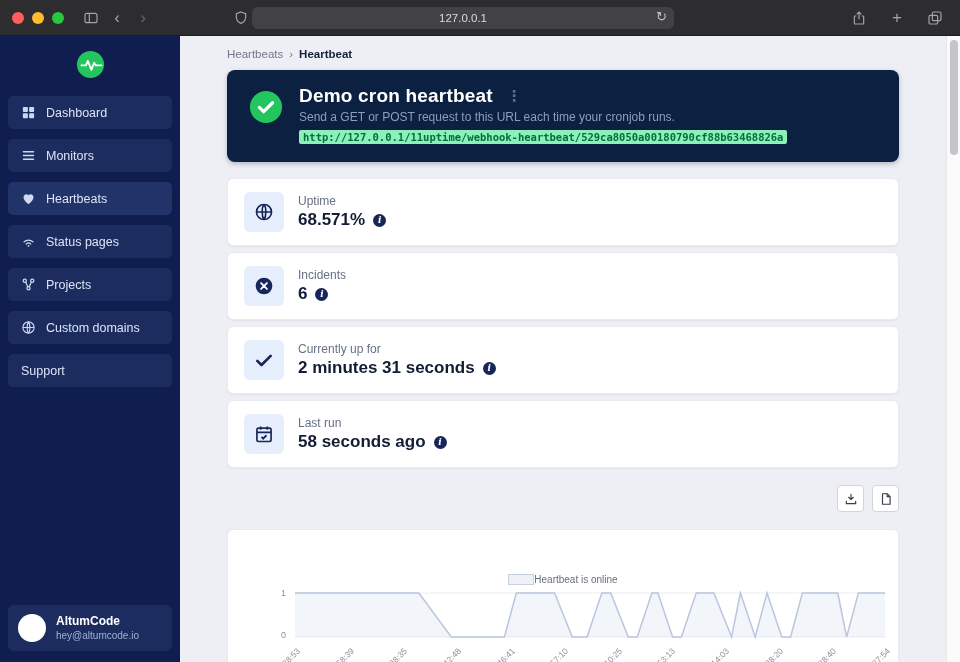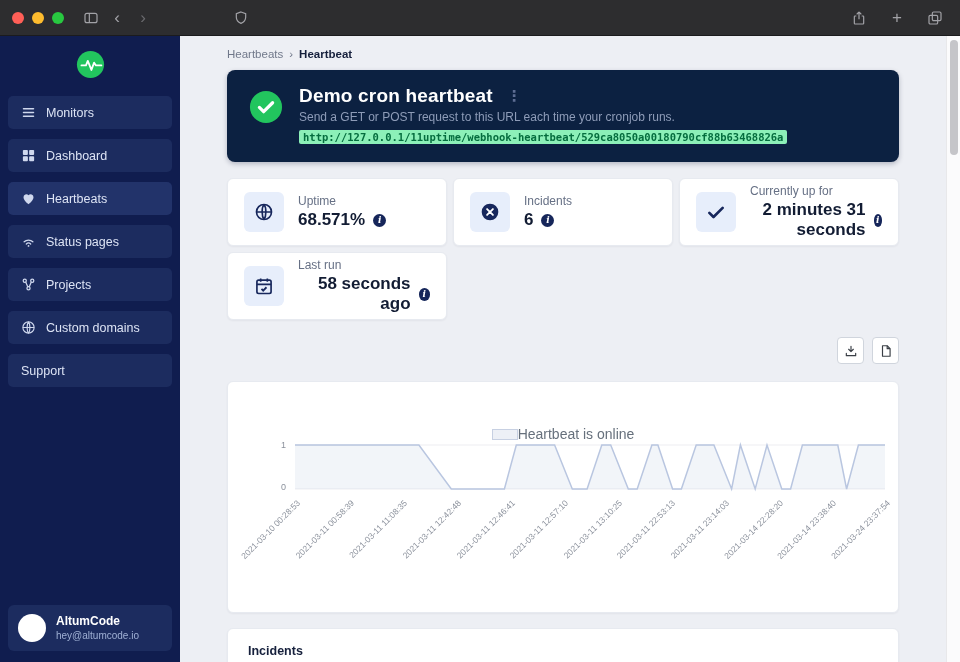--- a/index.html
+++ b/index.html
@@ -39,37 +39,37 @@
   .breadcrumb .current { color:#16203c; font-weight:700; }
 
   .hero { background:#0c2141; border-radius:8px; height:92px; padding:15px 22px; display:flex; gap:16px; color:#fff; box-shadow:0 2px 5px rgba(10,20,50,.25); }
   .hero-check svg { width:34px; height:34px; margin-top:5px; }
   .hero-title-row { display:flex; align-items:center; gap:14px; }
   .hero-title { font-size:19px; font-weight:700; letter-spacing:.2px; }
   .kebab { color:#5d6d92; font-size:15px; font-weight:700; }
   .hero-sub { font-size:12px; color:#8e9cb8; margin-top:3px; }
   .hero-url { display:inline-block; margin-top:6px; font-family:"DejaVu Sans Mono","Liberation Mono",monospace; font-size:10.5px; font-weight:700; color:#056d3e; background:#8cf0b8; padding:1px 4px; border-radius:2px; }
 
-  .stats { display:grid; grid-template-columns:1fr 1fr 1fr; column-gap:22px; row-gap:17px; margin-top:16px;gap:6px; }
+  .stats { display:grid; grid-template-columns:1fr; column-gap:22px; row-gap:17px; margin-top:16px;gap:6px; }
   .stat { background:#fff; border:1px solid #e7eaf0; border-radius:6px; height:68px; padding:13px 16px; display:flex; gap:14px; align-items:center; box-shadow:0 1px 2px rgba(16,24,40,.05); }
   .stat-icon { width:40px; height:40px; border-radius:6px; background:#e7eefb; display:flex; align-items:center; justify-content:center; flex:none; }
   .stat-icon svg { width:20px; height:20px; }
   .stat-label { font-size:12px; color:#667085; }
   .stat-value { font-size:17px; font-weight:700; color:#121c33; display:flex; align-items:center; gap:8px; margin-top:2px;text-align:right; }
   .info-dot { width:13px; height:13px; border-radius:50%; background:#16265a; color:#fff; font-size:9px; font-weight:700; font-family:"DejaVu Serif","Liberation Serif",serif; font-style:italic; display:inline-flex; align-items:center; justify-content:center; }
 
   .toolbar { display:flex; justify-content:flex-end; align-items:center; gap:8px; margin-top:17px; }
   .date-btn { height:27px; background:#fff; border:1px solid #2f6bdb; border-radius:4px; color:#2f6bdb; font-size:11.5px; font-weight:700; display:flex; align-items:center; gap:7px; padding:0 10px; }
   .date-btn svg { width:12px; height:12px; }
   .caret { font-size:9px; }
   .icon-btn { width:27px; height:27px; background:#fff; border:1px solid #d0d5dd; border-radius:4px; display:flex; align-items:center; justify-content:center; }
   .icon-btn svg { width:14px; height:14px; }
 
   .chart-card { background:#fff; border:1px solid #e7eaf0; border-radius:6px; margin-top:17px; height:232px; position:relative; box-shadow:0 1px 2px rgba(16,24,40,.05); }
-  .legend { position:absolute; top:44px; left:0; right:0; display:flex; justify-content:center; align-items:center; gap:0; font-size:14px; color:#66707c; }
+  .legend { position:absolute; top:44px; left:0; right:0; display:flex; justify-content:center; align-items:flex-end; gap:0; font-size:10px; color:#66707c; }
   .legend-swatch { width:26px; height:11px; background:#edf0f6; border:1px solid #c7d0e2; }
   .ytick { position:absolute; left:40px; width:18px; text-align:right; font-size:9px; color:#8b919c; }
   .ytick.top { top:58px; } .ytick.bottom { top:100px; }
   .chart-wrap { position:absolute; left:67px; top:57px; width:590px; height:56px; }
   .xlabels { position:absolute; left:67px; top:112px; width:590px; height:95px; }
   .xlabel { position:absolute; width:105px; text-align:right; font-size:8.5px; color:#8b919c; white-space:nowrap; transform:rotate(-45deg); transform-origin:100% 0; }
 
   .incidents-card { background:#fff; border:1px solid #e7eaf0; border-radius:6px 6px 0 0; margin-top:15px; height:60px; padding:15px 20px; box-shadow:0 1px 2px rgba(16,24,40,.05); }
   .incidents-title { font-size:12.5px; font-weight:700; color:#16203c; }
 
@@ -94,20 +94,24 @@
   </span>
   <span class="chrome-btn">‹</span>
   <span class="chrome-btn chev-fwd">›</span>
 
   <span class="shield-wrap chrome-btn">
     <svg viewBox="0 0 24 24" fill="none" stroke="#a2a2a7" stroke-width="1.8">
         <path d="M12 3l7 2.5V11c0 4.5-3 7.5-7 9-4-1.5-7-4.5-7-9V5.5z"></path>
       </svg>
   </span>
 
+  <div class="url-pill">
+    <span>127.0.0.1</span>
+    <span class="reload">↻</span>
+  </div>
 
   <div class="chrome-right">
     <span class="chrome-btn">
       <svg viewBox="0 0 24 24" fill="none" stroke="#a2a2a7" stroke-width="1.8">
           <path d="M8 9H6a1 1 0 0 0-1 1v10a1 1 0 0 0 1 1h12a1 1 0 0 0 1-1V10a1 1 0 0 0-1-1h-2"></path>
           <path d="M12 14V3m0 0L8.5 6.5M12 3l3.5 3.5"></path>
         </svg>
     </span>
     <span class="chrome-btn">+</span>
     <span class="chrome-btn">
@@ -121,33 +125,33 @@
 
 <div class="sidebar">
   <div class="logo-row">
     <svg viewBox="0 0 32 32">
         <circle cx="16" cy="16" r="15" fill="#22c55e"></circle>
         <path d="M6 17h5l2-5 4 10 3-8 2 3h6" stroke="#fff" stroke-width="2" fill="none" stroke-linecap="round" stroke-linejoin="round"></path>
       </svg>
   </div>
 
   <div class="nav-item">
-    <svg viewBox="0 0 24 24" fill="none" stroke="#cfd8ee" stroke-width="2.4" stroke-linecap="round">
-        <path d="M4 6h16M4 12h16M4 18h16"></path>
-      </svg>
-    <span>Monitors</span>
-  </div>
-  <div class="nav-item">
     <svg viewBox="0 0 24 24" fill="#cfd8ee">
         <rect x="3" y="3" width="8" height="8" rx="1.5"></rect>
         <rect x="13" y="3" width="8" height="8" rx="1.5"></rect>
         <rect x="3" y="13" width="8" height="8" rx="1.5"></rect>
         <rect x="13" y="13" width="8" height="8" rx="1.5"></rect>
       </svg>
     <span>Dashboard</span>
+  </div>
+  <div class="nav-item">
+    <svg viewBox="0 0 24 24" fill="none" stroke="#cfd8ee" stroke-width="2.4" stroke-linecap="round">
+        <path d="M4 6h16M4 12h16M4 18h16"></path>
+      </svg>
+    <span>Monitors</span>
   </div>
   <div class="nav-item active">
     <svg viewBox="0 0 24 24" fill="#cfd8ee">
         <path d="M12 21s-8-5.3-8-11a4.6 4.6 0 0 1 8-3.1A4.6 4.6 0 0 1 20 10c0 5.7-8 11-8 11z"></path>
       </svg>
     <span>Heartbeats</span>
   </div>
   <div class="nav-item">
     <svg viewBox="0 0 24 24" fill="none" stroke="#cfd8ee" stroke-width="2" stroke-linecap="round">
         <path d="M5 12.5a10 10 0 0 1 14 0"></path>

